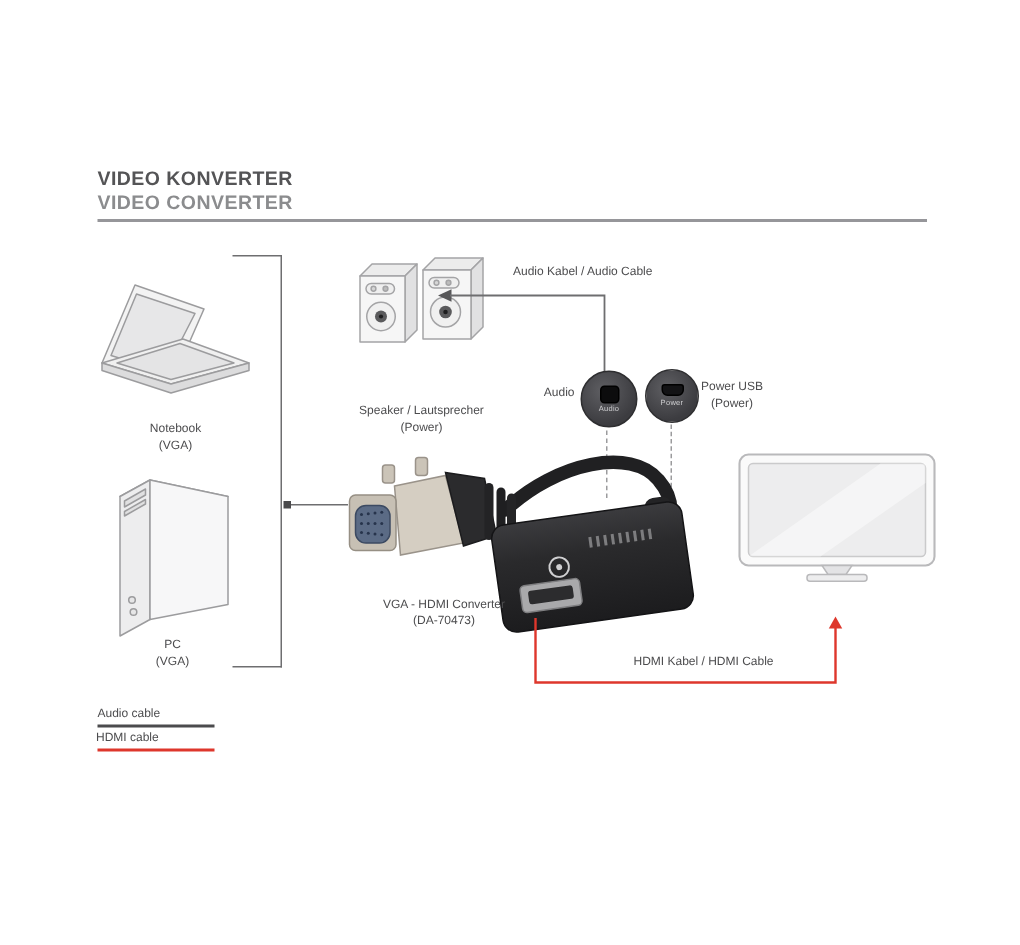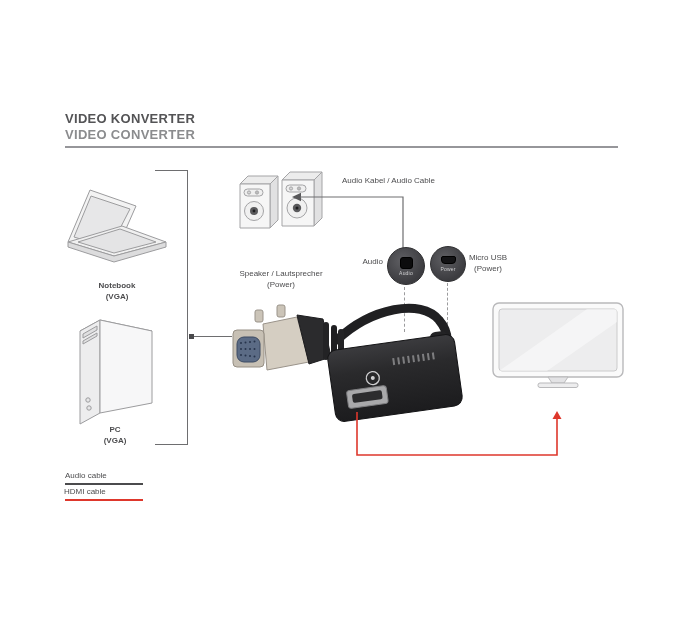--- a/index.html
+++ b/index.html
@@ -3,21 +3,21 @@
 <meta charset="utf-8">
 <style>
   html,body{margin:0;padding:0;background:#fff;}
   .stage{position:relative;width:680px;height:630px;background:#ffffff;overflow:hidden;
          font-family:"Liberation Sans", sans-serif;}
   .abs{position:absolute;}
   .t1{font-size:13px;font-weight:bold;color:#545456;letter-spacing:.3px;}
   .t2{font-size:13px;font-weight:bold;color:#8b8c8e;letter-spacing:.3px;}
   .rule{height:2px;background:#96969a;}
   .lbl{font-size:8px;color:#4c4c4e;line-height:1.35;}
-  .b{font-weight:bold;}
+  .b{font-weight:normal;}
   .center{text-align:center;}
   .right{text-align:right;}
   .hline{height:1px;background:#6e6e70;}
   .vline{width:1px;background:#6e6e70;}
   .dotted{width:0;border-left:1.5px dashed #9b9b9d;}
   .sqdot{width:5px;height:5px;background:#4a4a4c;}
   .conn{border-radius:50%;display:flex;flex-direction:column;align-items:center;
         justify-content:center;box-sizing:border-box;
         background:radial-gradient(circle at 40% 35%, #5f5f63, #3c3c40 70%);
         border:1px solid #2e2e30;}
@@ -114,21 +114,21 @@
     <div class="hole-audio"></div>
     <div class="ptxt">Audio</div>
   </div>
   <div class="abs lbl right" style="left:335px;top:257px;width:48px;">Audio</div>
 
   <div class="abs conn" style="left:430px;top:246px;width:36px;height:36px;">
     <div class="hole-usb"></div>
     <div class="ptxt">Power</div>
   </div>
   <div class="abs lbl center" style="left:459px;top:253px;width:58px;">
-    <div>Micro USB</div>
+    <div>Power USB</div>
     <div>(Power)</div>
   </div>
 
   <svg class="abs" style="left:225px;top:296px;" width="246" height="138" viewBox="0 0 246 138">
     <defs>
       <linearGradient id="boxg" x1="0" y1="0" x2="0" y2="1">
         <stop offset="0" stop-color="#3b3b3e"></stop>
         <stop offset="0.35" stop-color="#2a2a2c"></stop>
         <stop offset="1" stop-color="#1c1c1e"></stop>
       </linearGradient>
@@ -173,32 +173,37 @@
         <rect x="180" y="62" width="2" height="7"></rect>
           <rect x="185" y="62" width="2" height="7"></rect>
         <rect x="190" y="62" width="2" height="7"></rect>
           <rect x="195" y="62" width="2" height="7"></rect>
         <rect x="200" y="62" width="2" height="7"></rect>
           <rect x="205" y="62" width="2" height="7"></rect>
         <rect x="210" y="62" width="2" height="7"></rect>
       </g>
     </g>
   </svg>
+  <div class="abs lbl b center" style="left:226px;top:398px;width:140px;">
+    <div>VGA - HDMI Converter</div>
+    <div>(DA-70473)</div>
+  </div>
 
   <svg class="abs" style="left:492px;top:302px;" width="132" height="88" viewBox="0 0 132 88">
     <rect x="1" y="1" width="130" height="74" rx="6" fill="#fafafa" stroke="#b9b9bb" stroke-width="1.4"></rect>
     <rect x="7" y="7" width="118" height="62" rx="3" fill="#ededee" stroke="#cacacb"></rect>
     <polygon points="7,69 95,7 125,7 125,20 55,69" fill="#ffffff" opacity="0.45"></polygon>
     <polygon points="56,75 76,75 72,81 60,81" fill="#e3e3e5" stroke="#b9b9bb"></polygon>
     <rect x="46" y="81" width="40" height="4.5" rx="2" fill="#ededee" stroke="#b9b9bb"></rect>
   </svg>
 
   <svg class="abs" style="left:348px;top:406px;" width="218" height="54" viewBox="0 0 218 54">
     <polyline points="9,6 9,49 209,49 209,12" fill="none" stroke="#de372c" stroke-width="1.6"></polyline>
     <polygon points="209,5 204.5,13 213.5,13" fill="#de372c"></polygon>
   </svg>
+  <div class="abs lbl center" style="left:389px;top:436px;width:160px;">HDMI Kabel / HDMI Cable</div>
 
   <div class="abs lbl" style="left:65px;top:471px;">Audio cable</div>
   <div class="abs leg-line" style="left:65px;top:483px;width:78px;background:#4b4b4d;"></div>
   <div class="abs lbl" style="left:64px;top:487px;">HDMI cable</div>
   <div class="abs leg-line" style="left:65px;top:499px;width:78px;background:#de372c;"></div>
 
 </div>
 
 </body></html>

